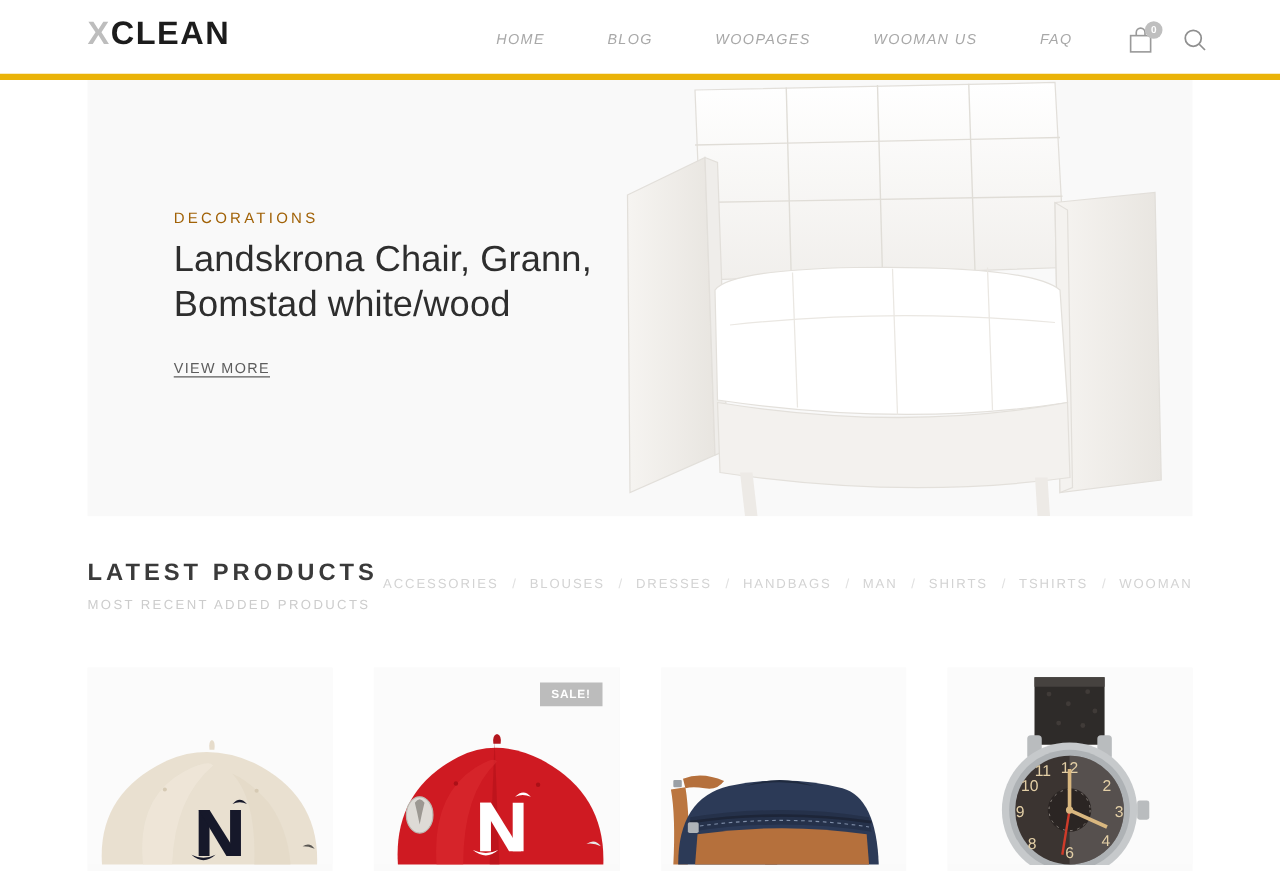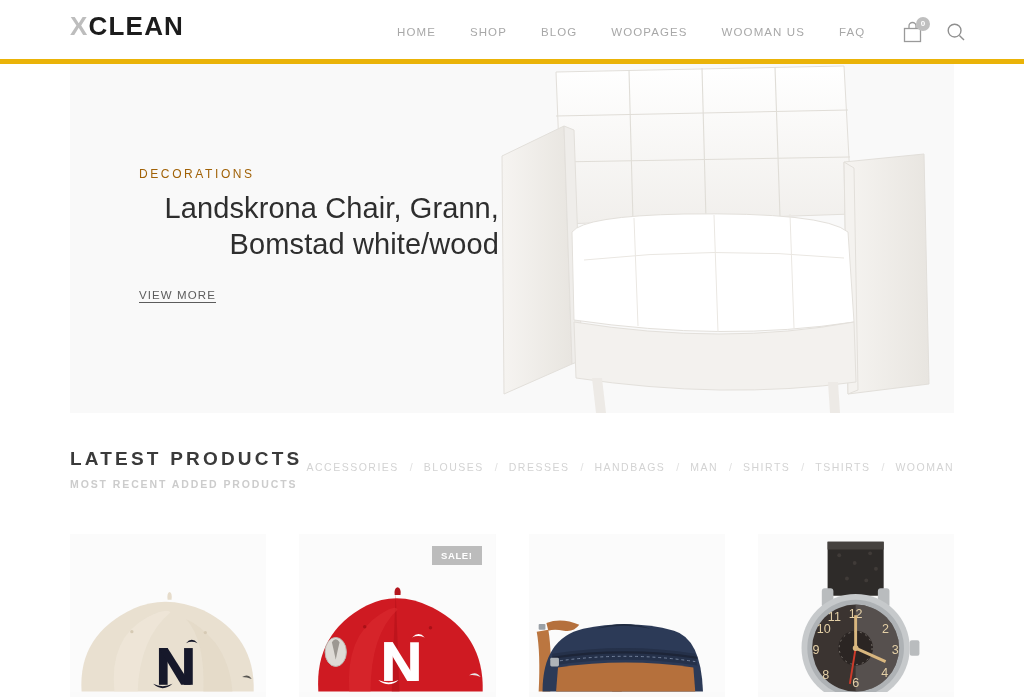--- a/index.html
+++ b/index.html
@@ -38,21 +38,22 @@
   .brand .brand-x { color: #bdbdbd; }
   .brand .brand-rest { color: #1c1c1c; }
 
   .main-nav {
     position: absolute;
     left: 380px;
     top: 0;
     height: 64px;
     display: flex;
     align-items: center;
-    gap: 0;
+    gap: 16px;
+    font-style: italic;
   }
   .nav-link {
     font-size: 11.5px;
     letter-spacing: 1.1px;
     color: #a8a8a8;
     text-decoration: none;
     padding: 0 17px;
     white-space: nowrap;
     cursor: pointer;
     line-height: 64px;
@@ -112,21 +113,20 @@
     letter-spacing: 2.6px;
     color: #a16207;
     margin-bottom: 9px;
   }
   .hero-title {
     font-size: 29px;
     line-height: 36px;
     color: #2e2e2e;
     font-weight: normal;
     letter-spacing: 0.1px;
-    text-align: right;
   }
   .hero-cta {
     display: inline-block;
     margin-top: 27px;
     font-size: 11.5px;
     letter-spacing: 1.1px;
     color: #5c5c5c;
     text-decoration: underline;
     text-underline-offset: 3px;
     cursor: pointer;
@@ -154,21 +154,20 @@
     font-size: 19px;
     letter-spacing: 3.2px;
     color: #3a3a3a;
     font-weight: bold;
   }
   .section-sub {
     margin-top: 8px;
     font-size: 10.5px;
     letter-spacing: 1.9px;
     color: #cccccc;
-    font-weight: bold;
   }
   .cat-filter {
     position: absolute;
     right: 0;
     top: 13px;
     display: flex;
     align-items: center;
     white-space: nowrap;
     justify-content: space-between;
   }
@@ -221,21 +220,20 @@
 <body>
 
 <header class="site-header">
 
   <a class="brand">
     <span class="brand-x">X</span><span class="brand-rest">CLEAN</span>
   </a>
 
   <nav class="main-nav">
     <a class="nav-link">HOME</a>
-    <a class="nav-link">SHOP</a>
     <a class="nav-link">BLOG</a>
     <a class="nav-link">WOOPAGES</a>
     <a class="nav-link">WOOMAN US</a>
     <a class="nav-link">FAQ</a>
   </nav>
 
   <div class="header-actions">
 
     <div class="cart-wrap">
       <svg width="22" height="24" viewBox="0 0 22 24">

